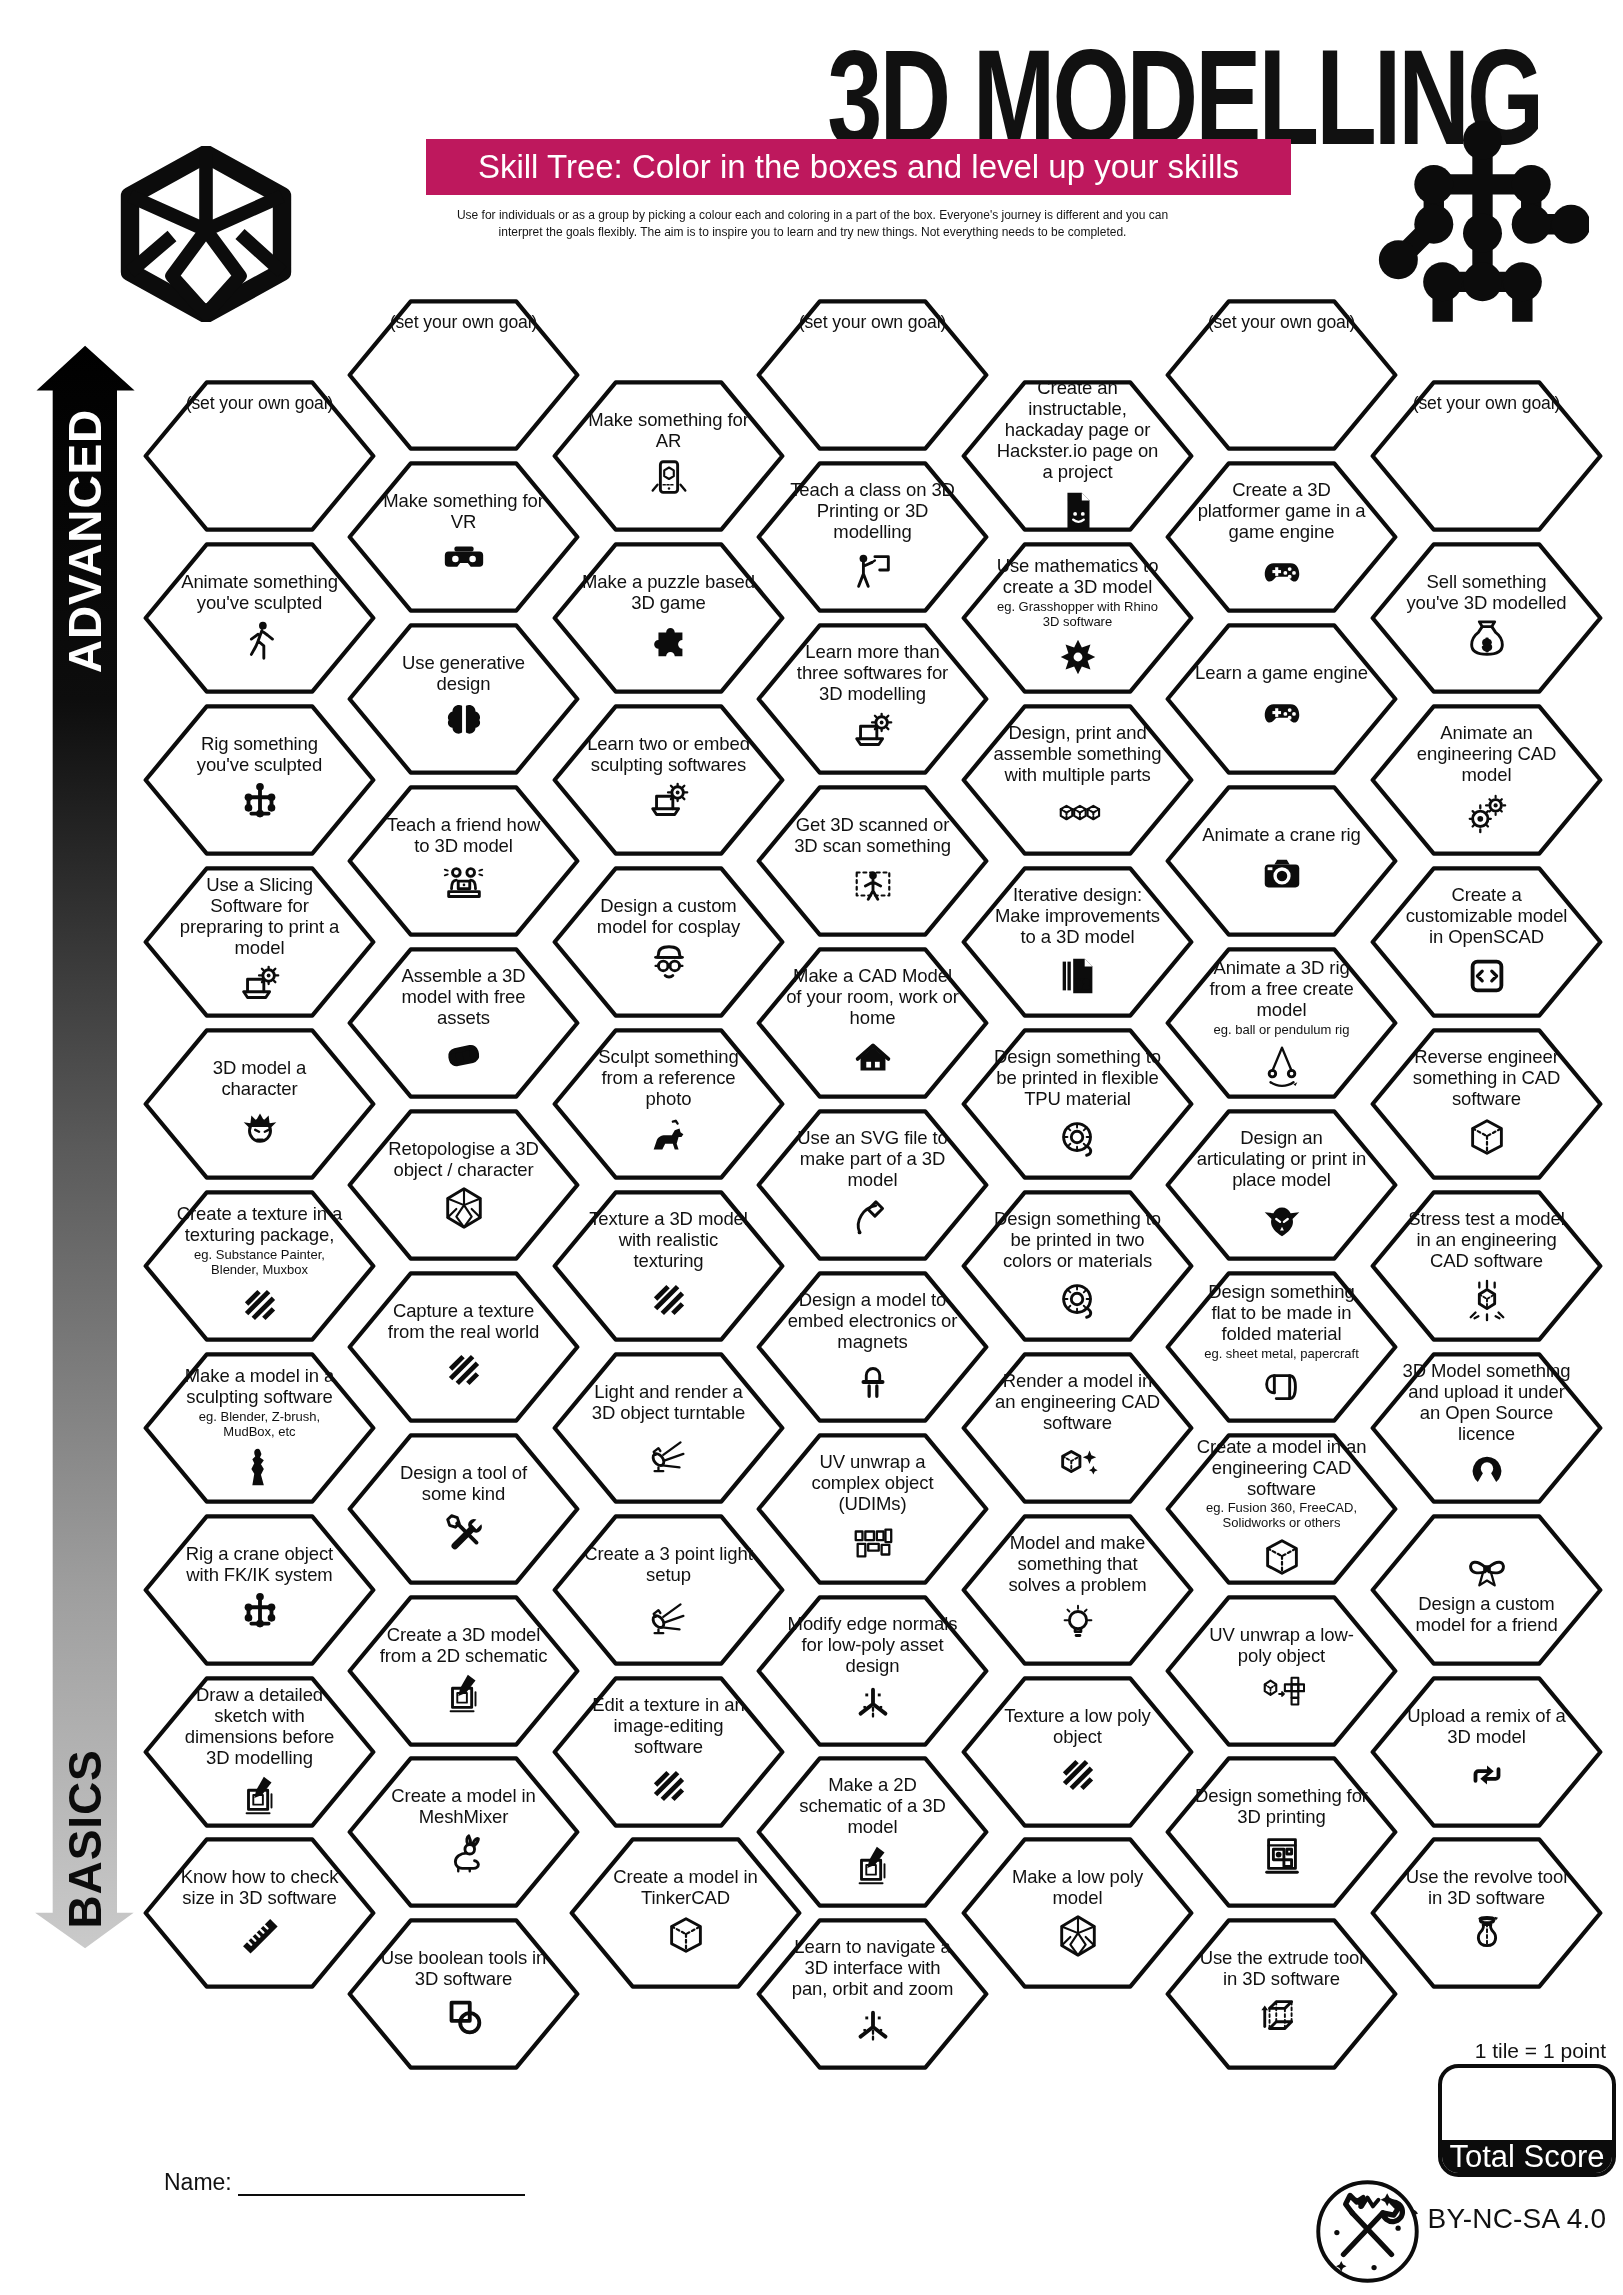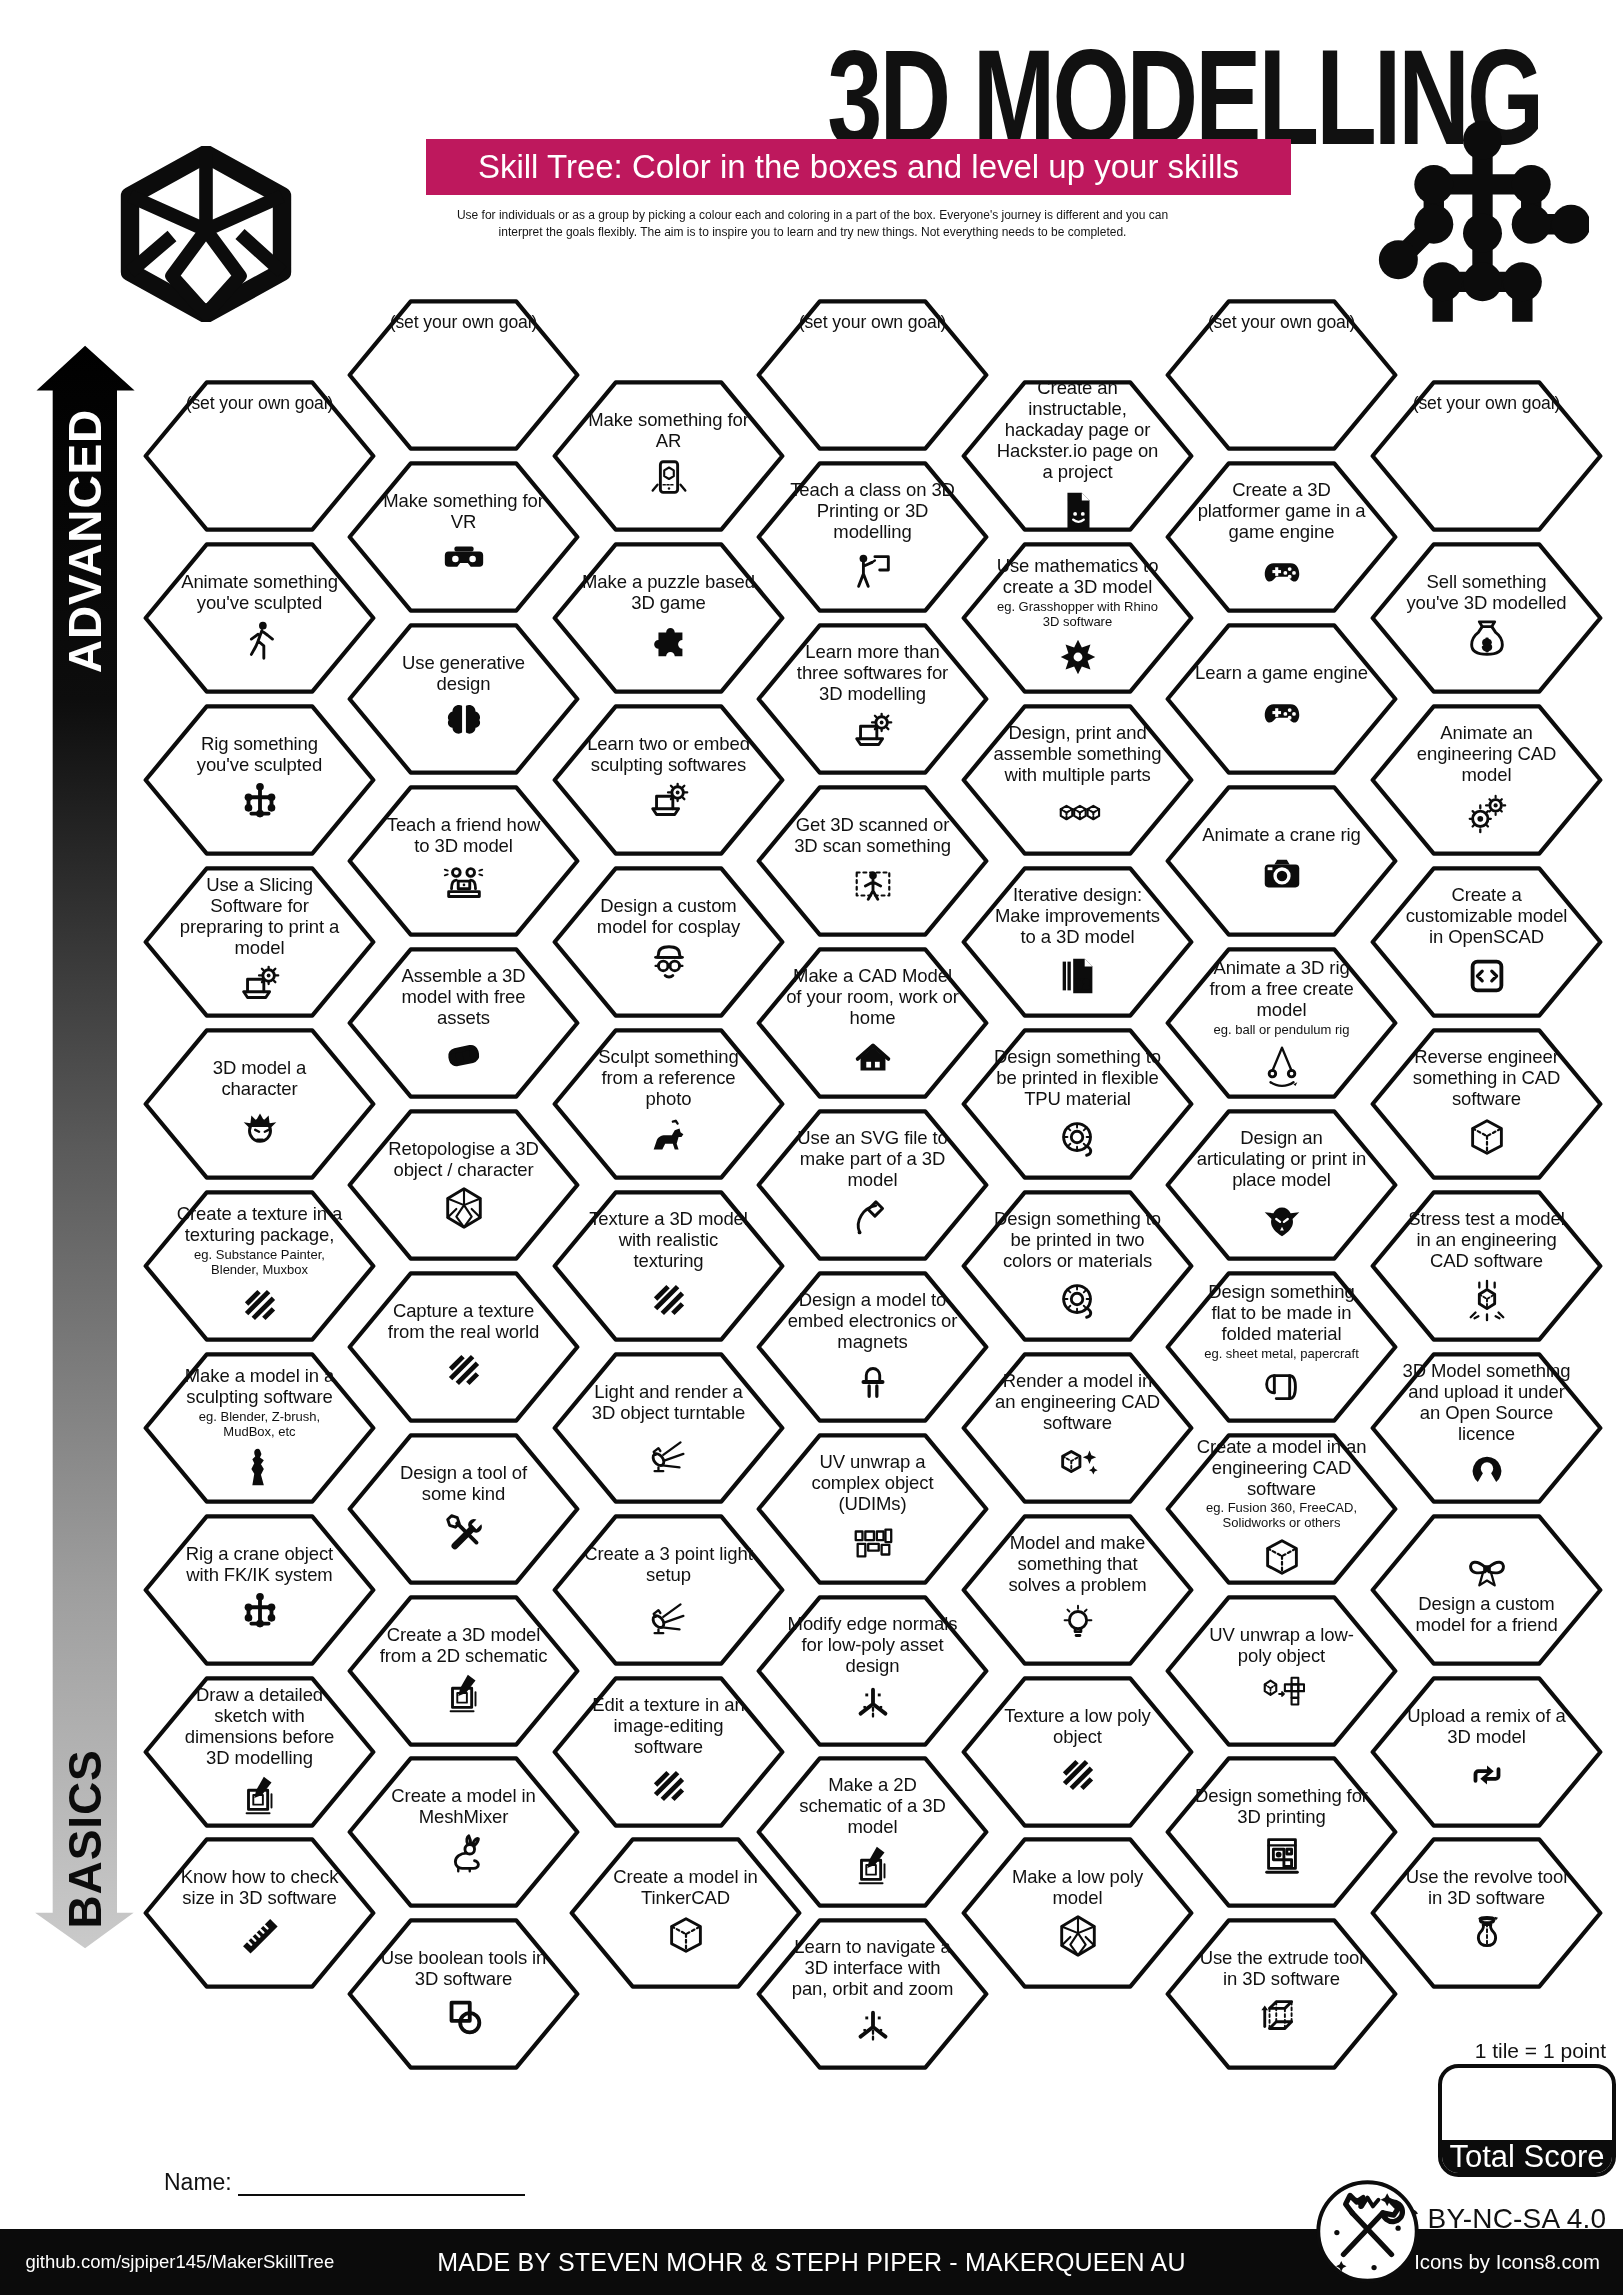--- a/index.html
+++ b/index.html
@@ -1326,20 +1326,15 @@
       </g>
       <g fill="#0c0c0c">
         <circle cx="10" cy="24" r="1.2"></circle>
           <circle cx="38" cy="22" r="1.2"></circle>
           <circle cx="27" cy="40" r="1.2"></circle>
         <path d="M33 6l1 2 2 1-2 1-1 2-1-2-2-1 2-1zM12 37l.8 1.6 1.6.8-1.6.8-.8 1.6-.8-1.6-1.6-.8 1.6-.8z"></path>
       </g>
     </svg>
   </div>
 
-  <div id="footer">
-    <span class="fl">github.com/sjpiper145/MakerSkillTree</span>
-    <span class="fc">MADE BY STEVEN MOHR &amp; STEPH PIPER  -  MAKERQUEEN AU</span>
-    <span class="fr">Icons by Icons8.com</span>
-  </div>
 
 </div>
 
 
 </body></html>

